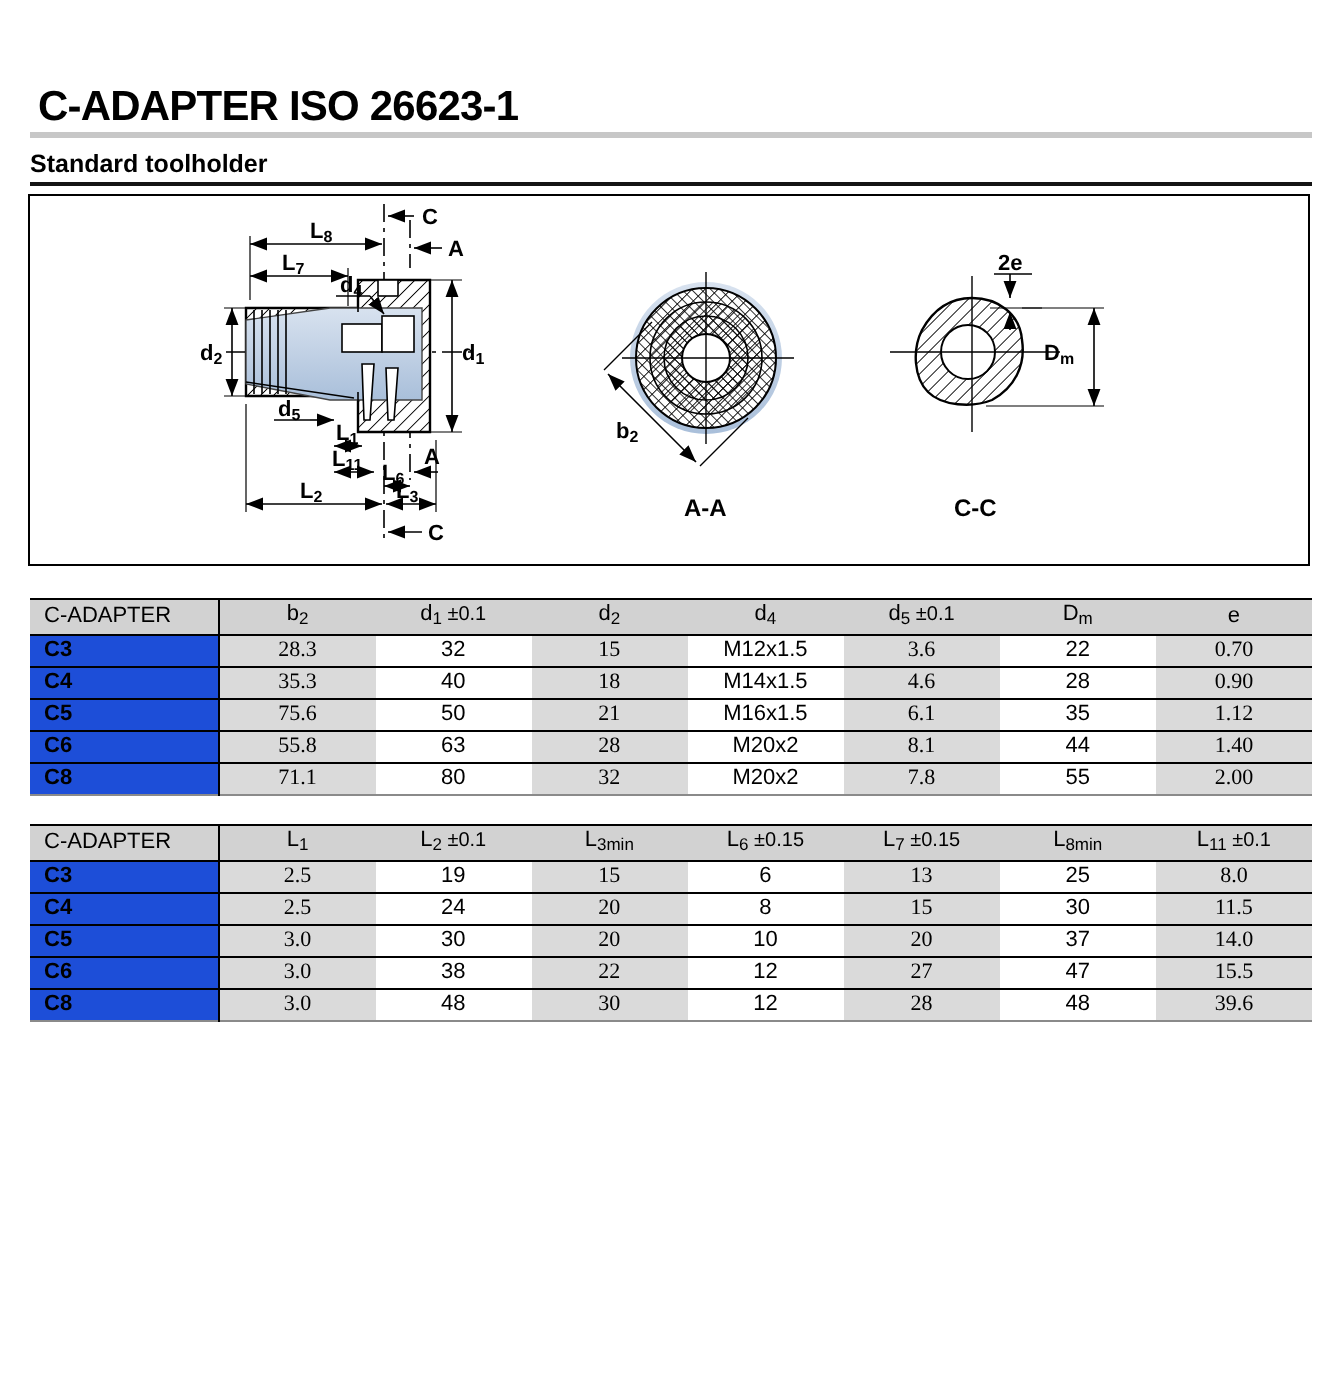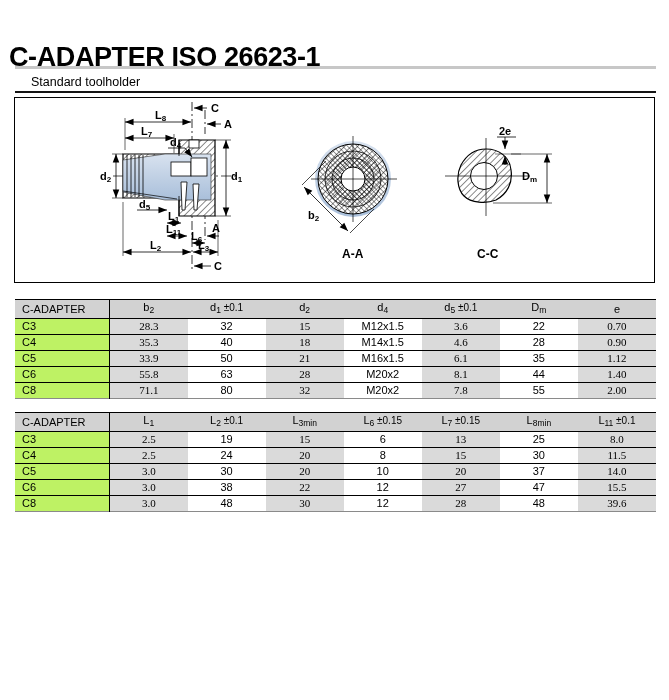--- a/index.html
+++ b/index.html
@@ -1,34 +1,34 @@
 <!DOCTYPE html>
 <html><head>
 <meta charset="utf-8">
 <style>
   html,body{margin:0;padding:0;background:#fff;}
   body{width:669px;height:700px;font-family:"Liberation Sans",sans-serif;color:#000;position:relative;}
   .page{position:relative;width:669px;height:700px;overflow:hidden;}
 
-  .title{position:absolute;left:5px;top:38px;font-size:27px;font-weight:bold;letter-spacing:-0.4px;margin:4px;white-space:nowrap;}
+  .title{position:absolute;left:15px;top:38px;font-size:21px;font-weight:bold;letter-spacing:-0.4px;margin:4px;white-space:nowrap;}
   .rule-gray{position:absolute;left:15px;top:66px;width:641px;height:3px;background:#c7c7c7;}
-  .subtitle{position:absolute;left:31px;top:75px;font-size:12.5px;font-weight:normal;margin:0;}
+  .subtitle{position:absolute;left:15px;top:75px;font-size:12.5px;font-weight:bold;margin:0;}
   .rule-black{position:absolute;left:15px;top:91px;width:641px;height:2px;background:#141414;}
 
   .drawing-box{position:absolute;left:14px;top:97px;width:639px;height:184px;border:1.5px solid #000;background:#fff;}
   .drawing-box svg{display:block;}
 
   .tbl{position:absolute;left:15px;width:641px;}
   #tbl-0{top:299px;} #tbl-1{top:412px;}
   table.spec{border-collapse:collapse;table-layout:fixed;width:641px;border-bottom:1px solid #8a8a8a;}
   table.spec th,table.spec td{font-size:11px;font-weight:normal;height:15px;padding:0 2px;border-top:1px solid #000;text-align:center;vertical-align:middle;line-height:15px;}
   table.spec .col0{width:85px;text-align:left;padding-left:7px;border-right:1px solid #000;}
   table.spec thead th{background:#d2d2d2;}
   table.spec td.shade{background:#dadada;font-family:Liberation Serif, serif;}
-  table.spec tbody .col0{font-weight:normal;background:#bef264;}
+  table.spec tbody .col0{font-weight:bold;background:#1d4ed8;}
   .hsub{font-size:8.5px;vertical-align:-2px;}
   .htol{font-size:10px;}
 
   .footnote{position:absolute;left:15px;top:524px;font-size:11px;line-height:17px;}
   .footnote .mark{font-size:10px;vertical-align:3px;}
   .footnote .l2{padding-left:9px;}
 
   text{font-family:"Liberation Sans",sans-serif;}
   .dimtxt{font-size:11px;font-weight:bold;}
   .dimsub{font-size:8px;font-weight:bold;}
@@ -210,21 +210,21 @@
             <td class="shade">35.3</td>
             <td>40</td>
             <td class="shade">18</td>
             <td>M14x1.5</td>
             <td class="shade">4.6</td>
             <td>28</td>
             <td class="shade">0.90</td>
           </tr>
           <tr>
             <td class="col0">C5</td>
-            <td class="shade">33.9</td>
+            <td class="shade">75.6</td>
             <td>50</td>
             <td class="shade">21</td>
             <td>M16x1.5</td>
             <td class="shade">6.1</td>
             <td>35</td>
             <td class="shade">1.12</td>
           </tr>
           <tr>
             <td class="col0">C6</td>
             <td class="shade">55.8</td>

